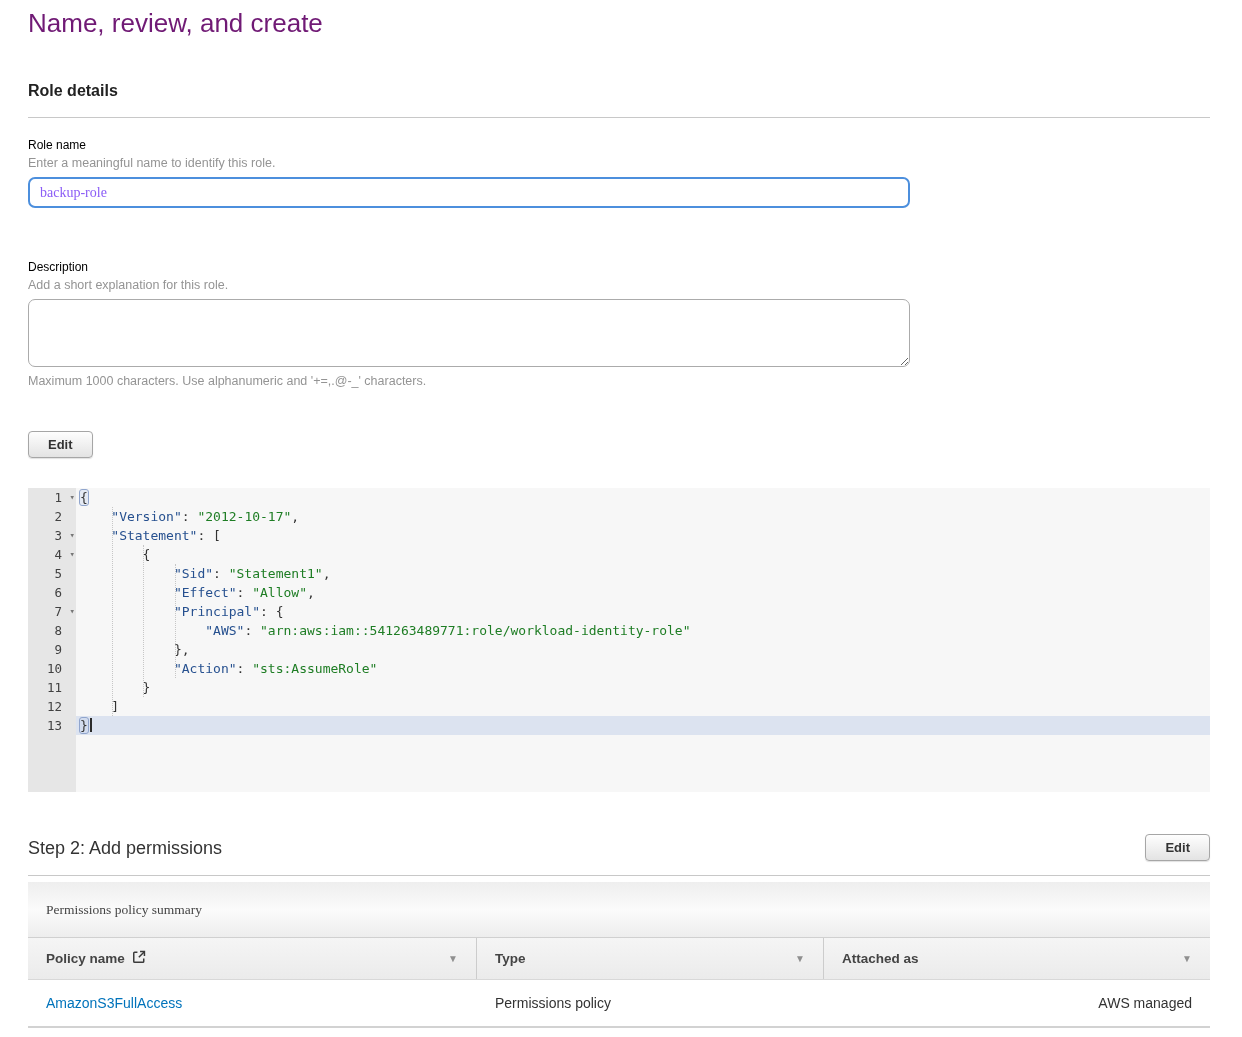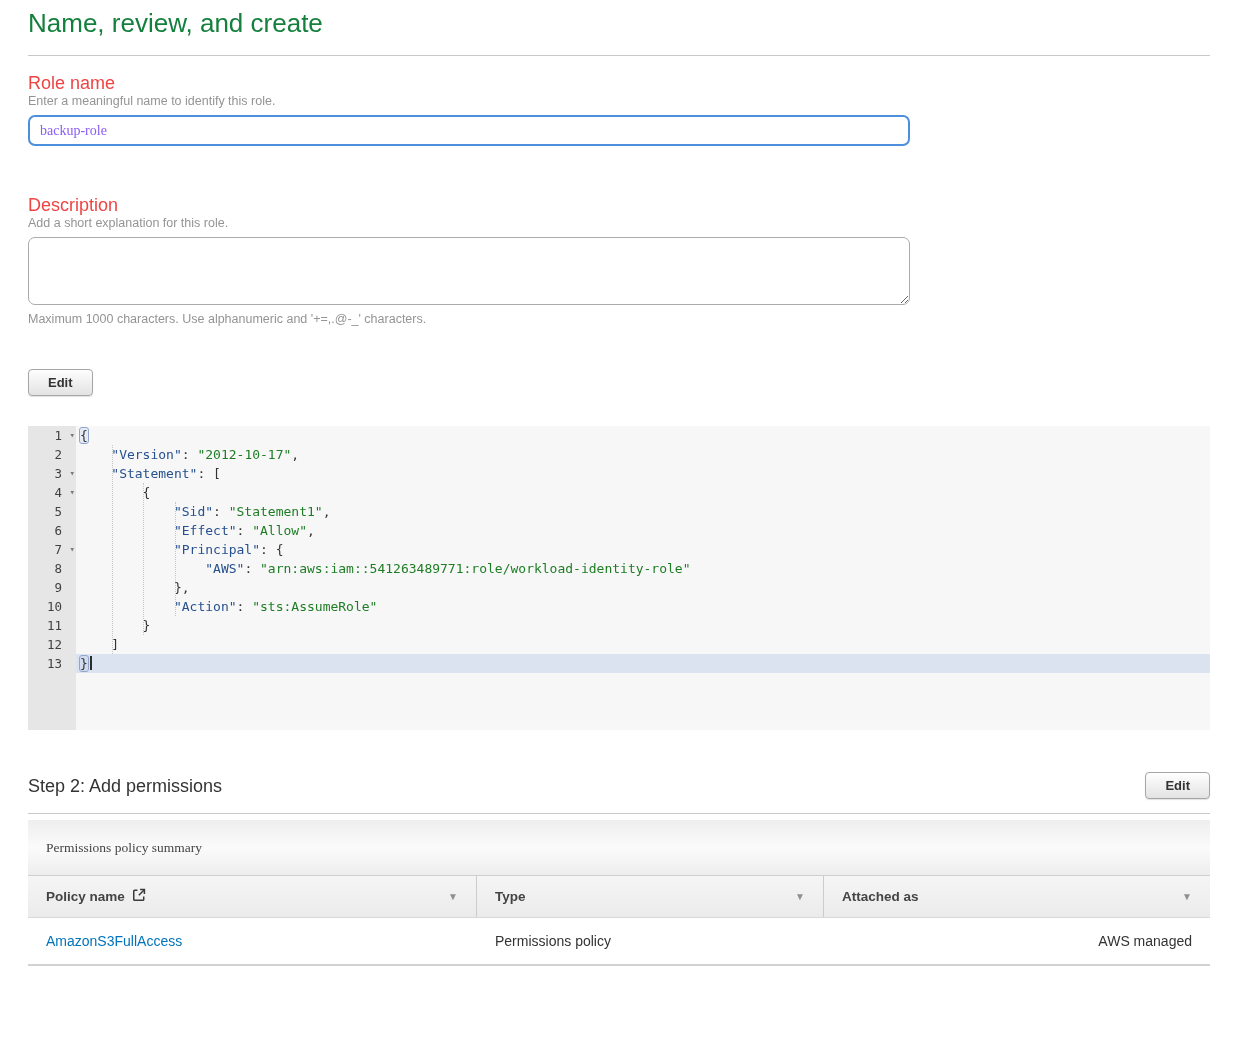--- a/index.html
+++ b/index.html
@@ -4,26 +4,26 @@
 <style>
   * { box-sizing: border-box; }
   html, body { margin: 0; padding: 0; background: #fff; }
   body {
     width: 1242px; height: 1037px;
     font-family: "Liberation Sans", sans-serif;
     color: #333; overflow: hidden;
   }
   .content { padding: 8px 32px 30px 28px; }
 
-  .page-title { font-size: 26px; font-weight: 400; color: #15803d; margin: 0; line-height: 31px; }
+  .page-title { font-size: 26px; font-weight: 400; color: #701a75; margin: 0; line-height: 31px; }
 
   .section-heading { margin-top: 42px; font-size: 16px; font-weight: 700; color: #222; line-height: 20px; }
   .rule { border: none; border-top: 1px solid #c8c8c8; margin: 16px 0 0 0; }
 
-  .field-label { margin-top: 18px; font-size: 18px; color: #ef4444; line-height: 18px; }
+  .field-label { margin-top: 18px; font-size: 12px; color: #000000; line-height: 18px; }
   .field-hint { margin-top: 2px; font-size: 12.5px; color: #949494; line-height: 15px; }
   .constraint { margin-top: 7px; font-size: 12.5px; color: #949494; line-height: 15px; }
 
   .role-name-input {
     display: block; margin-top: 6px; width: 882px; height: 31px;
     border: 2px solid #4c8fdd; border-radius: 7px; padding: 0 10px;
     font-family: Liberation Serif, serif; font-size: 14px; color: #8b5cf6; outline: none;
   }
   .description-textarea {
     display: block; margin-top: 6px; width: 882px; height: 68px;
@@ -93,20 +93,21 @@
   .t-cell { padding: 0 18px; }
   .t-row a { color: #0073bb; text-decoration: none; cursor: pointer; }
 </style>
 </head>
 <body>
 
 <div class="content">
 
   <h1 class="page-title">Name, review, and create</h1>
 
+  <div class="section-heading">Role details</div>
   <hr class="rule">
 
   <div class="field-label">Role name</div>
   <div class="field-hint">Enter a meaningful name to identify this role.</div>
   <input class="role-name-input" type="text" value="backup-role" style="">
 
   <div class="desc-block">
     <div class="field-label">Description</div>
     <div class="field-hint">Add a short explanation for this role.</div>
     <textarea class="description-textarea" style=""></textarea>

